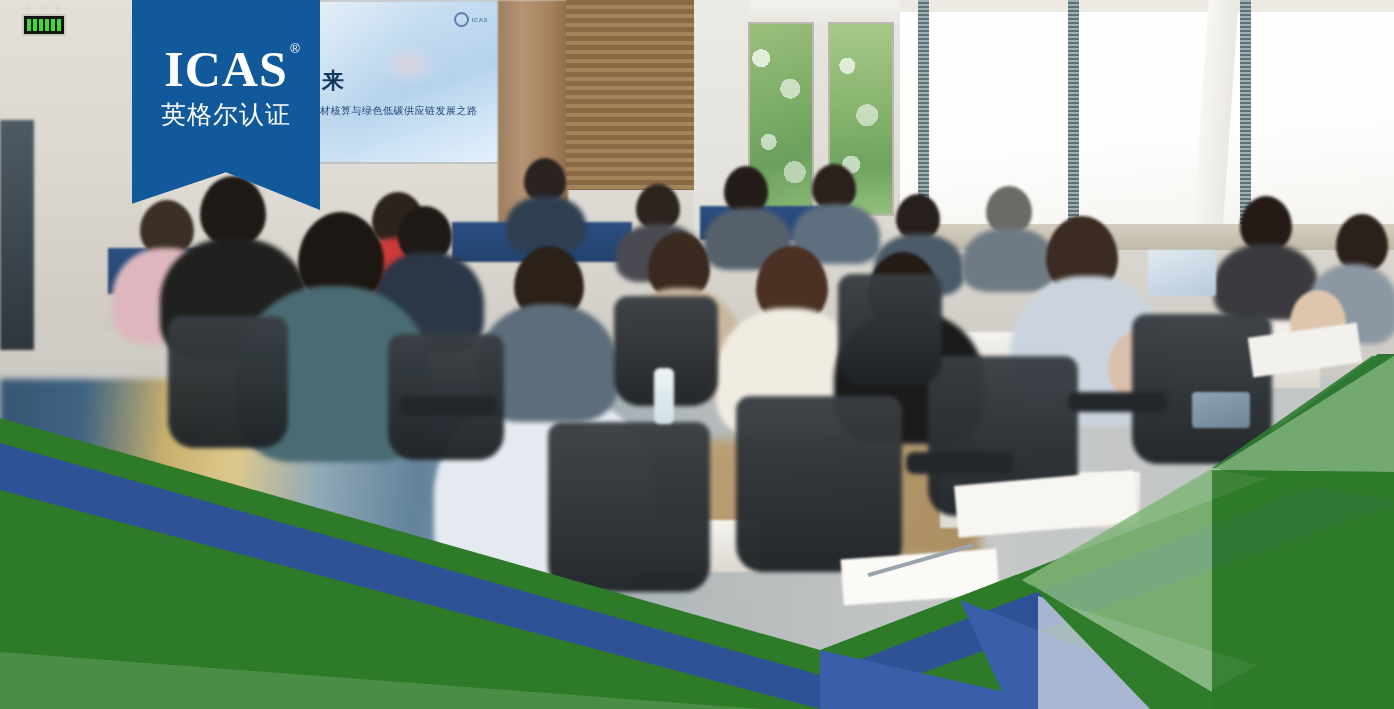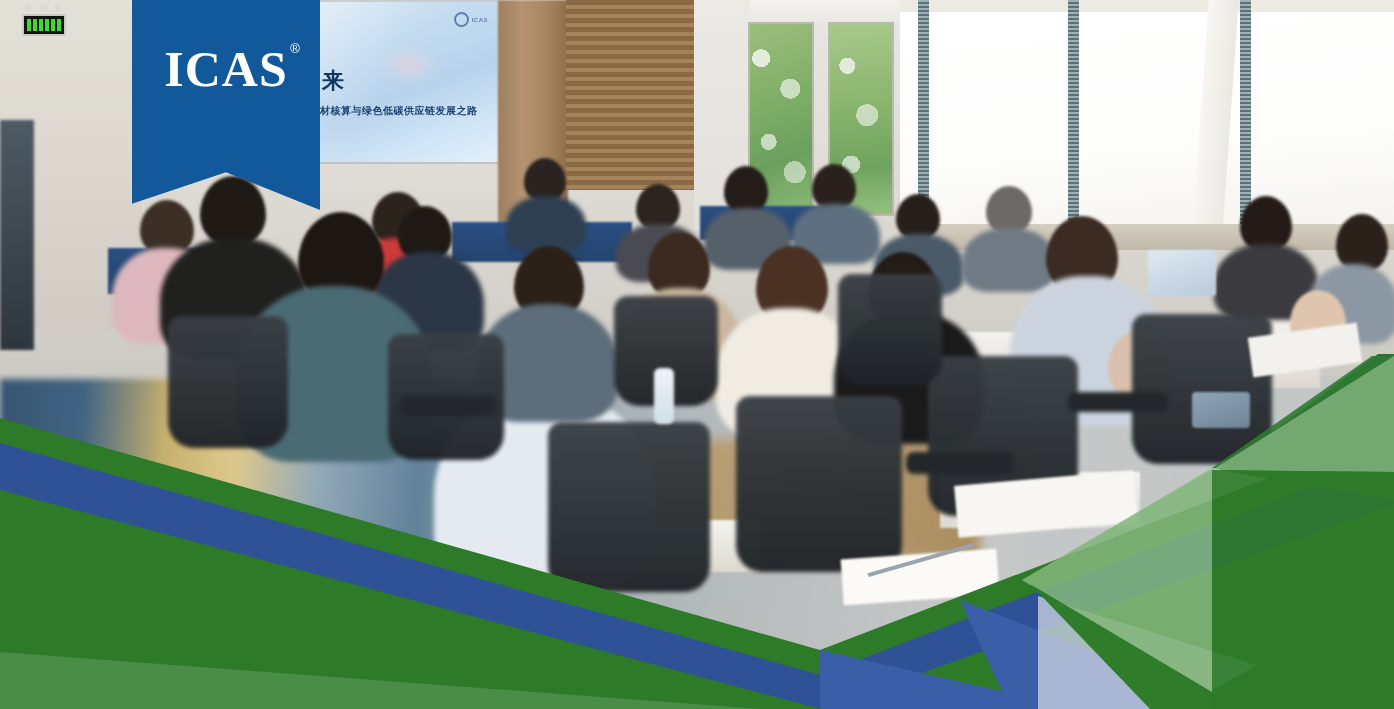--- a/index.html
+++ b/index.html
@@ -115,21 +115,20 @@
     font-size: 22px; color: #15365f; font-weight: bold;
     filter: blur(0.7px);
     white-space: nowrap;
   }
   .screen-sub {
     position: absolute;
     left: 4px; top: 102px;
     font-size: 10px; color: #1d4272; letter-spacing: 0.5px;
     filter: blur(0.5px);
     white-space: nowrap;
-    font-weight: bold;
   }
   .screen-foot {
     position: absolute;
     left: 8px; bottom: 4px;
     font-size: 7px; color: #6d8aa8;
     filter: blur(0.8px);
   }
 
   
   .wood-col {
@@ -436,20 +435,21 @@
     <div style="position:absolute; left:956px; top:478px; width:180px; height:52px; background:#f7f6f2; transform:rotate(-5deg); filter:blur(1.1px);"></div>
     <div style="position:absolute; left:1250px; top:330px; width:110px; height:40px; background:#f2f1ee; transform:rotate(-8deg); filter:blur(1.2px);"></div>
   </div>
 
   <div class="logo-panel">
     <div class="logo-inner">
       <div class="logo-icas">
         <span>ICAS</span>
         <span class="logo-reg">®</span>
       </div>
+      <div class="logo-cn">英格尔认证</div>
     </div>
   </div>
 
   <div class="deco">
     <svg viewBox="0 0 1394 709" xmlns="http://www.w3.org/2000/svg">
 
       <polygon points="0,418 820,650 1394,430 1394,709 0,709" fill="#2d7b28"></polygon>
 
       <polygon points="0,443 820,675 1394,455 1394,505 820,709 0,492" fill="#2f5296"></polygon>
 

